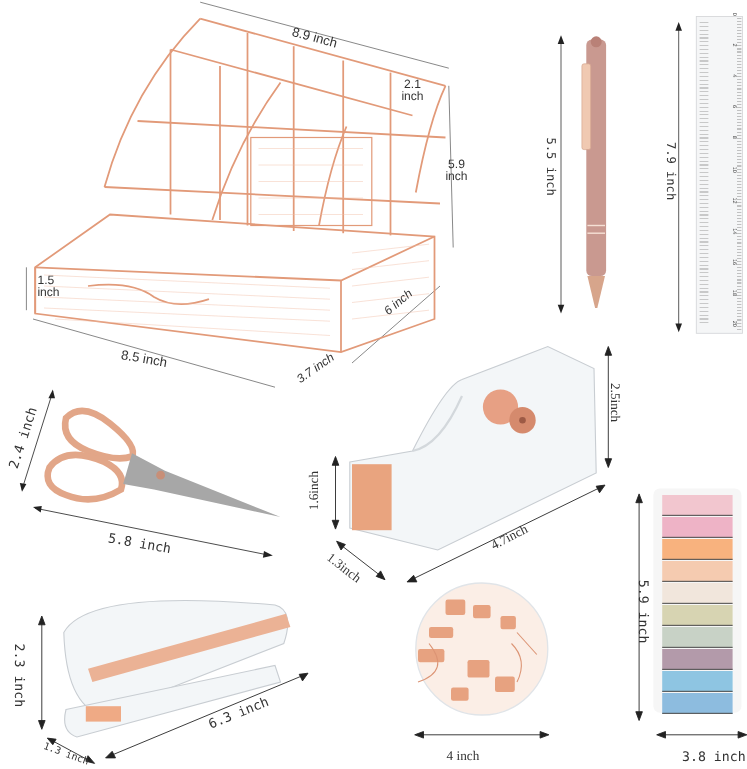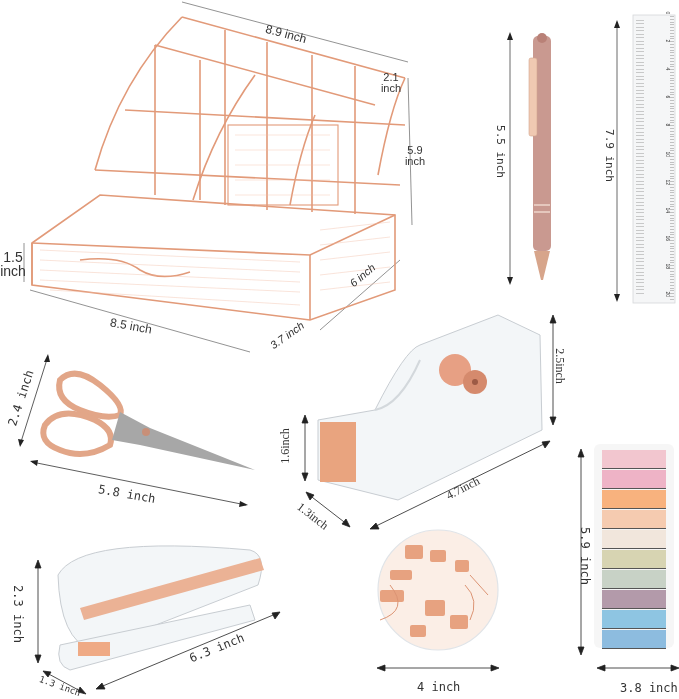--- a/index.html
+++ b/index.html
@@ -50,23 +50,23 @@
       <path d="M32 285 L32 243"></path>
     </g>
 
     <g stroke="#f0bba3" stroke-width="0.5" opacity="0.8">
       <path d="M40 250 L300 262 M40 260 L300 272 M40 270 L300 282 M40 280 L300 292 M50 290 L300 305"></path>
       <path d="M320 230 L390 222 M320 245 L390 237 M320 260 L390 252 M320 275 L390 267 M320 290 L390 282"></path>
       <path d="M235 135 L330 135 M235 150 L330 150 M235 165 L330 165 M235 180 L330 180 M235 195 L330 195"></path>
     </g>
   </svg>
   <span class="lbl" style="left:265px;top:28px;transform:rotate(15deg);">8.9 inch</span>
-  <span class="lbl" style="left:362px;top:72px;width:26px;white-space:normal;text-align:center;font-size:11px;margin-left:16px;">2.1 inch</span>
+  <span class="lbl" style="left:362px;top:72px;width:26px;white-space:normal;text-align:center;font-size:11px;">2.1 inch</span>
   <span class="lbl" style="left:402px;top:145px;width:26px;white-space:normal;text-align:center;font-size:11px;">5.9 inch</span>
-  <span class="lbl" style="left:0px;top:250px;width:26px;white-space:normal;text-align:center;font-size:14px;">1.5 inch</span>
+  <span class="lbl" style="left:0px;top:250px;width:26px;white-space:normal;text-align:left;font-size:11px;padding-left:34px;">1.5 inch</span>
   <span class="lbl" style="left:110px;top:320px;transform:rotate(10deg);">8.5 inch</span>
   <span class="lbl" style="left:268px;top:330px;transform:rotate(-35deg);font-style:italic;font-size:11px;">3.7 inch</span>
   <span class="lbl" style="left:348px;top:270px;transform:rotate(-40deg);font-style:italic;font-size:11px;">6 inch</span>
 </div>
 
 <div class="abs" style="left:480px;top:0;width:90px;height:300px;">
   <svg width="90" height="300">
     <line x1="30" y1="35" x2="30" y2="282" stroke="#444" stroke-width="0.8"></line>
     <polygon points="30,32 27,40 33,40" fill="#222"></polygon>
     <polygon points="30,285 27,277 33,277" fill="#222"></polygon>
@@ -193,21 +193,21 @@
       <path d="M20 55 Q40 80 10 90"></path>
       <path d="M95 55 Q110 70 100 90"></path>
       <path d="M100 45 L118 65"></path>
     </g>
     <g stroke="#222" stroke-width="0.8" fill="#222">
       <line x1="10" y1="138" x2="126" y2="138"></line>
       <polygon points="7,138 15,135 15,141"></polygon>
       <polygon points="129,138 121,135 121,141"></polygon>
     </g>
   </svg>
-  <span class="lbl mono" style="left:47px;top:151px;font-size:12px;">4 inch</span>
+  <span class="lbl mono" style="left:36px;top:151px;font-size:12px;font-family:Liberation Serif, serif;">4 inch</span>
 </div>
 
 <div class="abs" style="left:560px;top:440px;width:119px;height:259px;">
   <svg width="119" height="259">
     <g stroke="#222" stroke-width="0.8" fill="#222">
       <line x1="21" y1="12" x2="21" y2="212"></line>
       <polygon points="21,9 18,17 24,17"></polygon>
       <polygon points="21,215 18,207 24,207"></polygon>
       <line x1="40" y1="228" x2="116" y2="228"></line>
       <polygon points="37,228 45,225 45,231"></polygon>

